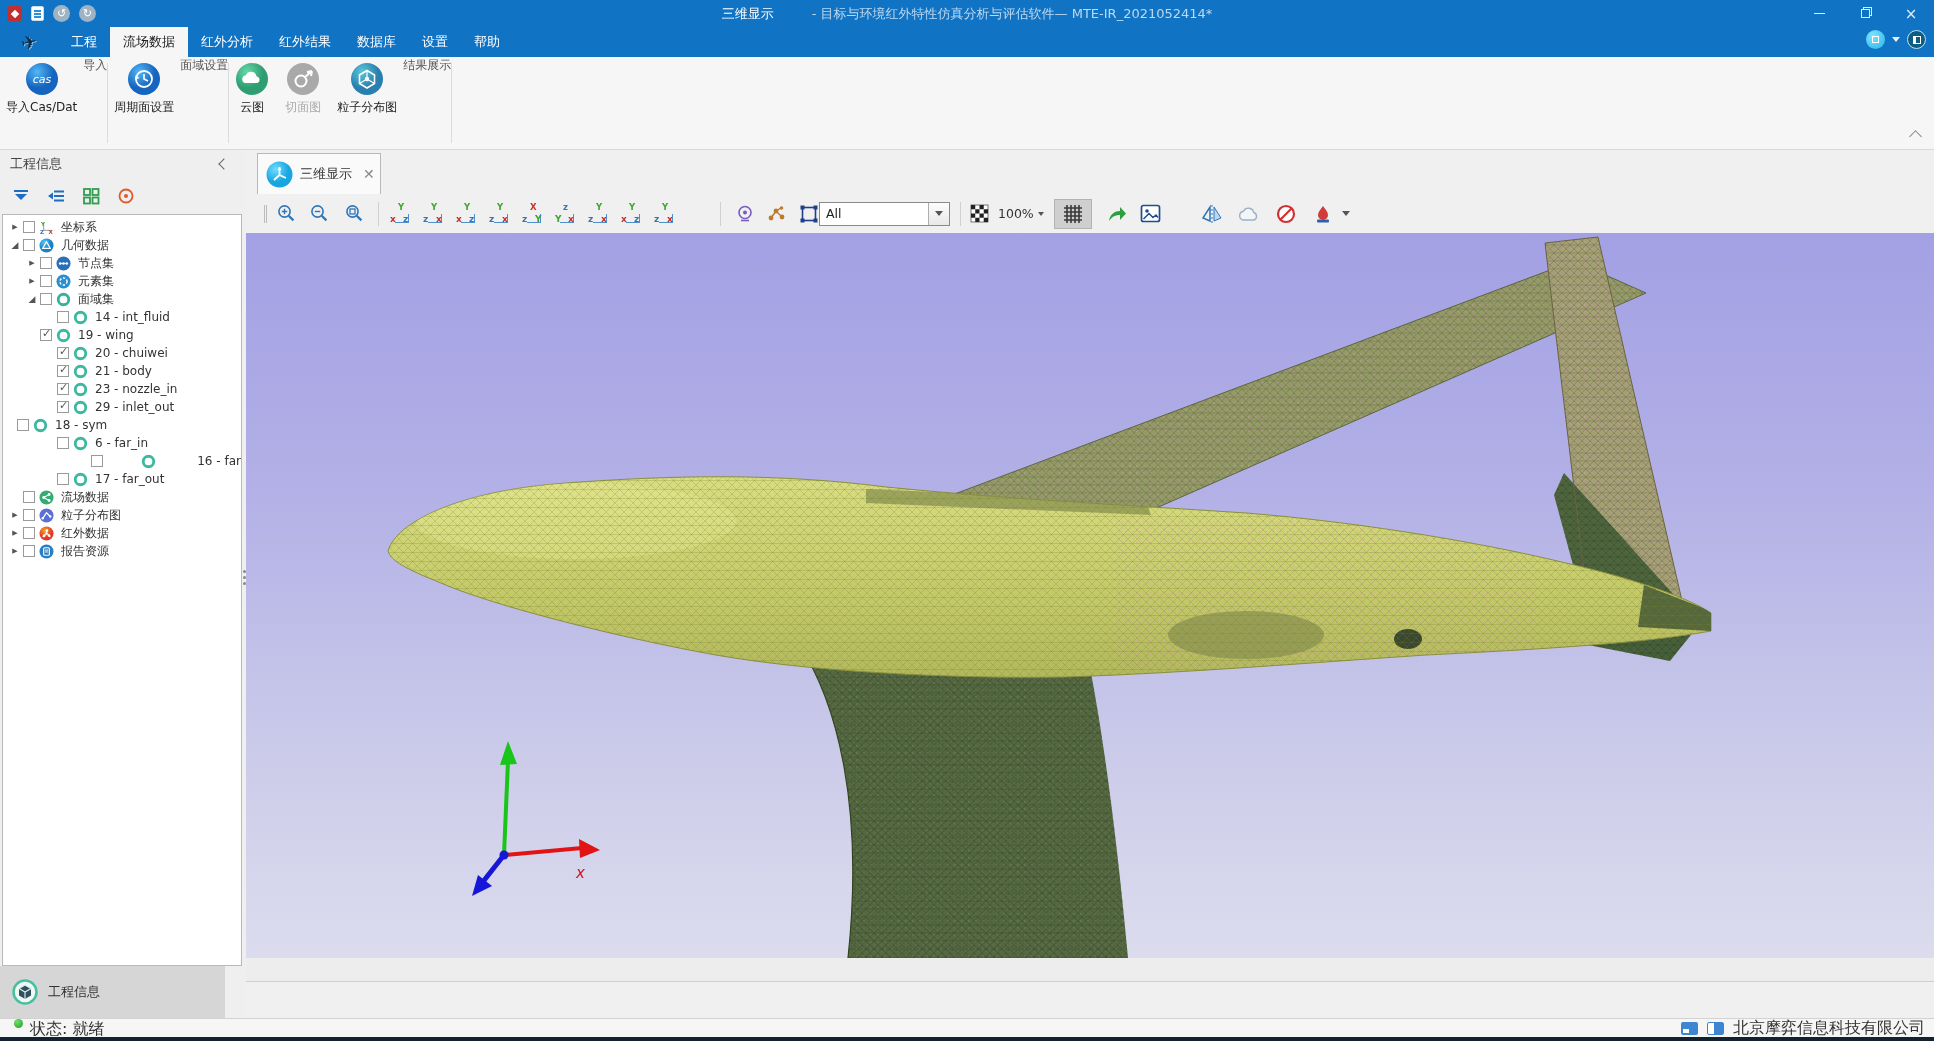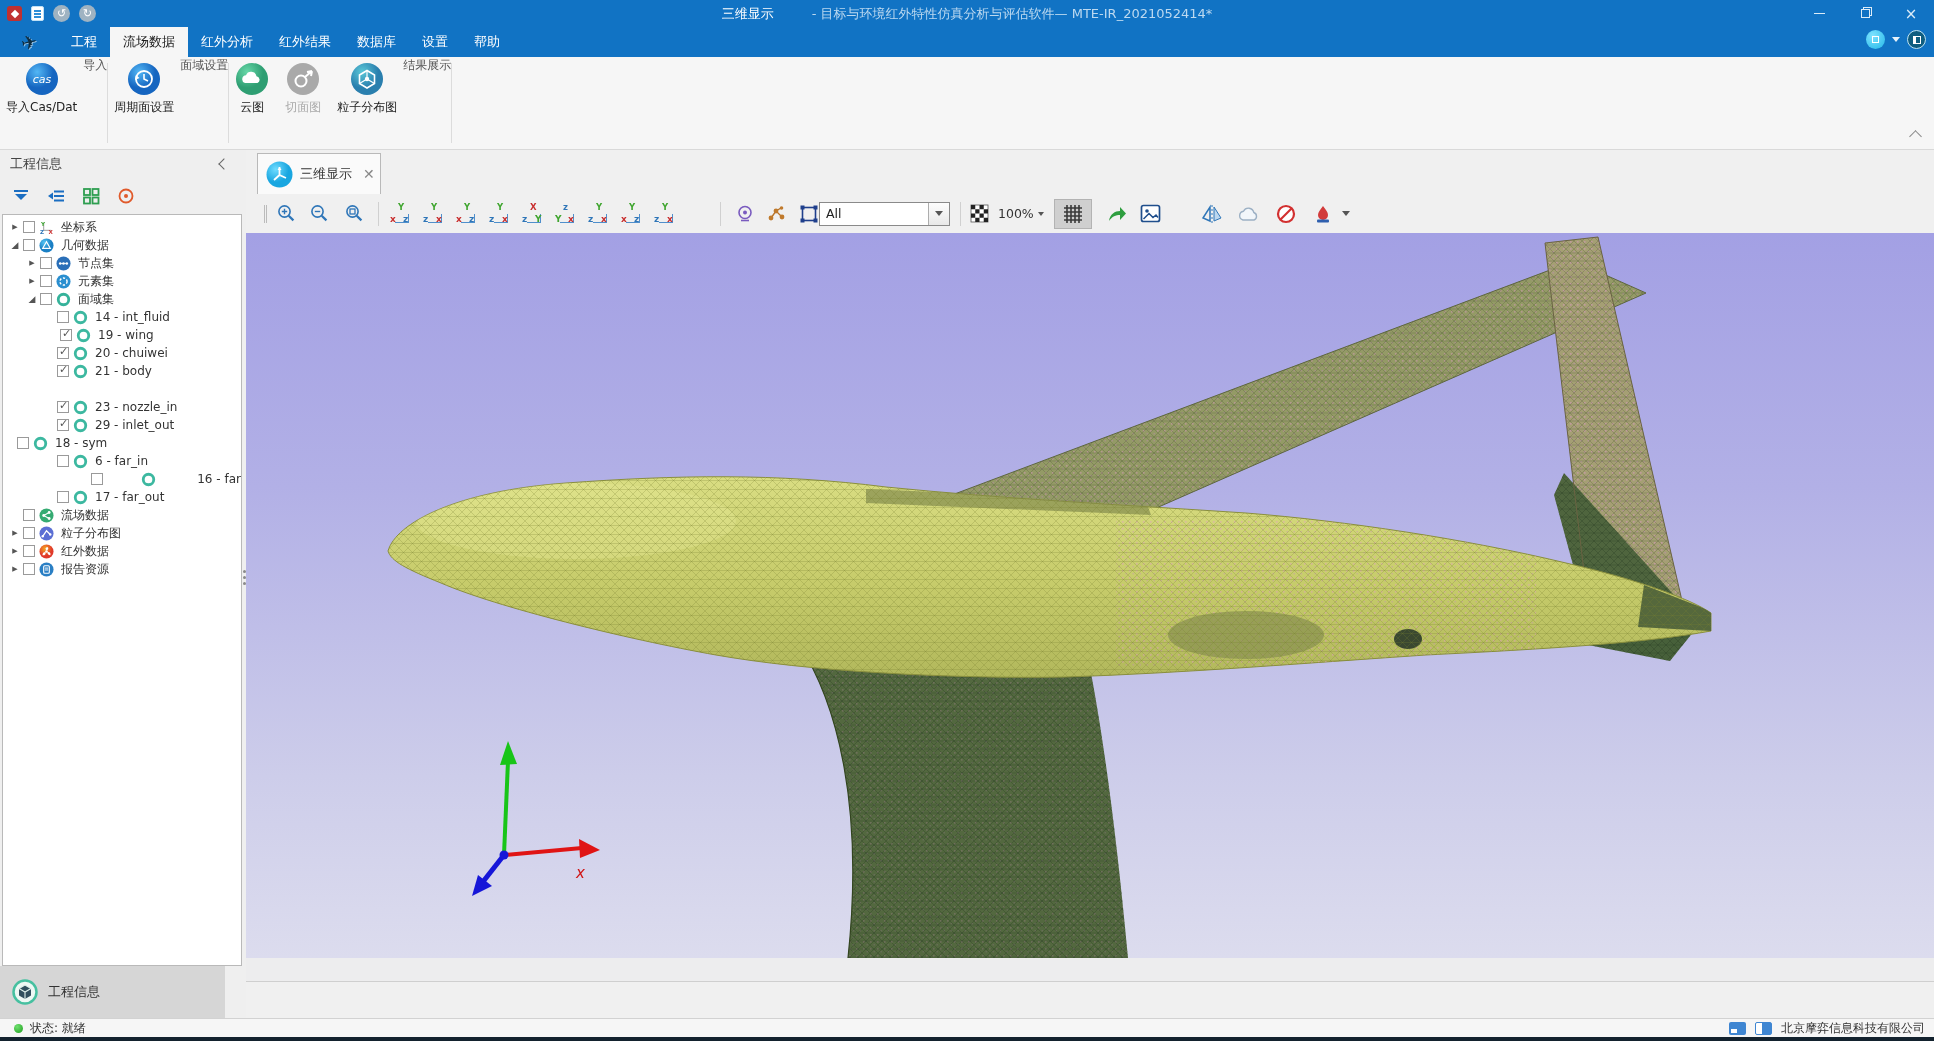--- a/index.html
+++ b/index.html
@@ -103,21 +103,21 @@
   .ticn { display:flex; align-items:center; justify-content:center; }
 
   
   .viewport { height:725px; background:linear-gradient(180deg,#a3a0e4 0%, #b2b0e6 35%, #cdcdea 75%, #dcdcee 100%); position:relative; overflow:hidden; }
   .viewport svg { display:block; width:100%; height:100%; }
 
   .msgstrip { height:24px; background:#ededee; border-bottom:1px solid #cfcfcf; }
   .msgpanel { height:36px; background:#f7f7f7; display:flex; align-items:center; padding-left:15px; font-size:13px; color:#555; }
 
   
-  .statusbar { height:19px; background:#f6f6f6; border-top:1px solid #d2d2d2; display:flex; align-items:center; padding:0 9px 0 14px; font-size:12px; color:#333; }
+  .statusbar { height:19px; background:#f6f6f6; border-top:1px solid #d2d2d2; display:flex; padding:0 9px 0 14px; font-size:16px; color:#333; }
   .sdot { width:9px; height:9px; border-radius:50%; background:radial-gradient(circle at 35% 30%, #6ee06e, #1f9e1f); margin-right:7px; }
   .sb-right { margin-left:auto; display:flex; align-items:center; gap:9px; }
   .sbicon { width:17px; height:13px; border-radius:2px; }
   .sbi1 { background:#3f86d2; position:relative; }
   .sbi1::after { content:""; position:absolute; left:2px; bottom:2px; width:6px; height:4px; background:#fff; }
   .sbi2 { background:linear-gradient(90deg,#fff 0 40%, #3f86d2 40% 100%); border:1px solid #3f86d2; }
   .bottomedge { height:4px; background:#13222e; }
 </style>
 </head>
 <body>
@@ -364,21 +364,21 @@
         <div class="trow" style="padding-left: 40px;">
           <span class="arrow "></span>
           <span class="cb"></span>
           <span class="ticon">
             <svg viewBox="0 0 16 16">
               <circle cx="8" cy="8" r="5.6" fill="none" stroke="#3cb8a0" stroke-width="3"></circle>
             </svg>
           </span>
           <span class="tlabel">14 - int_fluid</span>
         </div>
-        <div class="trow" style="padding-left: 43px;">
+        <div class="trow" style="padding-left: 23px;">
           <span class="arrow "></span>
           <span class="cb checked"></span>
           <span class="ticon">
             <svg viewBox="0 0 16 16">
               <circle cx="8" cy="8" r="5.6" fill="none" stroke="#3cb8a0" stroke-width="3"></circle>
             </svg>
           </span>
           <span class="tlabel">19 - wing</span>
         </div>
         <div class="trow" style="padding-left: 40px;">
@@ -394,21 +394,21 @@
         <div class="trow" style="padding-left: 40px;">
           <span class="arrow "></span>
           <span class="cb checked"></span>
           <span class="ticon">
             <svg viewBox="0 0 16 16">
               <circle cx="8" cy="8" r="5.6" fill="none" stroke="#3cb8a0" stroke-width="3"></circle>
             </svg>
           </span>
           <span class="tlabel">21 - body</span>
         </div>
-        <div class="trow" style="padding-left: 40px; margin-top: 18px;">
+        <div class="trow" style="padding-left: 40px;">
           <span class="arrow "></span>
           <span class="cb checked"></span>
           <span class="ticon">
             <svg viewBox="0 0 16 16">
               <circle cx="8" cy="8" r="5.6" fill="none" stroke="#3cb8a0" stroke-width="3"></circle>
             </svg>
           </span>
           <span class="tlabel">23 - nozzle_in</span>
         </div>
         <div class="trow" style="padding-left: 40px;">

